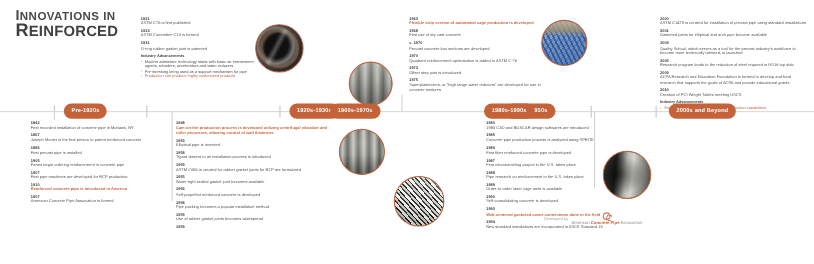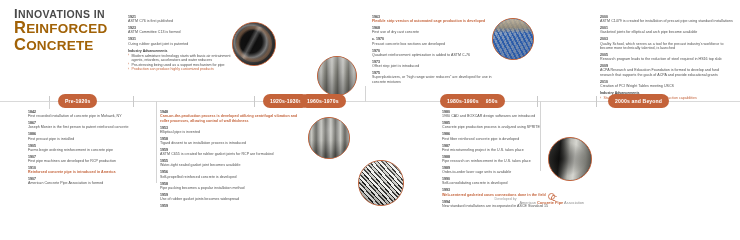--- a/index.html
+++ b/index.html
@@ -17,21 +17,21 @@
   }
 
   
   .title-block { position: absolute; left: 14px; top: 8px; width: 130px; }
   .t-line1 {
     font-size: 10.5px; letter-spacing: 0.4px; color: #4a4a4a;
     font-weight: 700; text-transform: uppercase; line-height: 12px;
   }
   .t-line1 .cap { font-size: 13px; }
   .t-big {
-    color: #a16207; font-weight: 700; text-transform: uppercase;
+    color: #404040; font-weight: 700; text-transform: uppercase;
     font-size: 13.5px; letter-spacing: 0.2px; line-height: 14.5px;
   }
   .t-big .cap { font-size: 16.5px; }
 
   
   .axis {
     position: absolute; left: 0; top: 101px; width: 740px; height: 1px;
     background: #d9d9d9;
   }
   .axis-tick {
@@ -191,21 +191,20 @@
   .logo-wrap { display: flex; flex-direction: column; align-items: center; }
 </style>
 </head>
 <body>
 
 <div id="root">
 
   <div class="title-block">
     <div class="t-line1"><span class="cap">I</span>NNOVATIONS IN</div>
     <div class="t-big"><span class="cap">R</span>EINFORCED</div>
-    <div class="t-big"><span class="cap">C</span>ONCRETE</div>
   </div>
 
   <div class="axis"></div>
   <div class="axis-tick" style="left:49px"></div>
   <div class="axis-tick" style="left:133px"></div>
   <div class="axis-tick" style="left:254px"></div>
   <div class="axis-tick" style="left:337px"></div>
   <div class="axis-tick" style="left:452px"></div>
   <div class="axis-tick" style="left:537px"></div>
   <div class="axis-tick" style="left:596px"></div>

